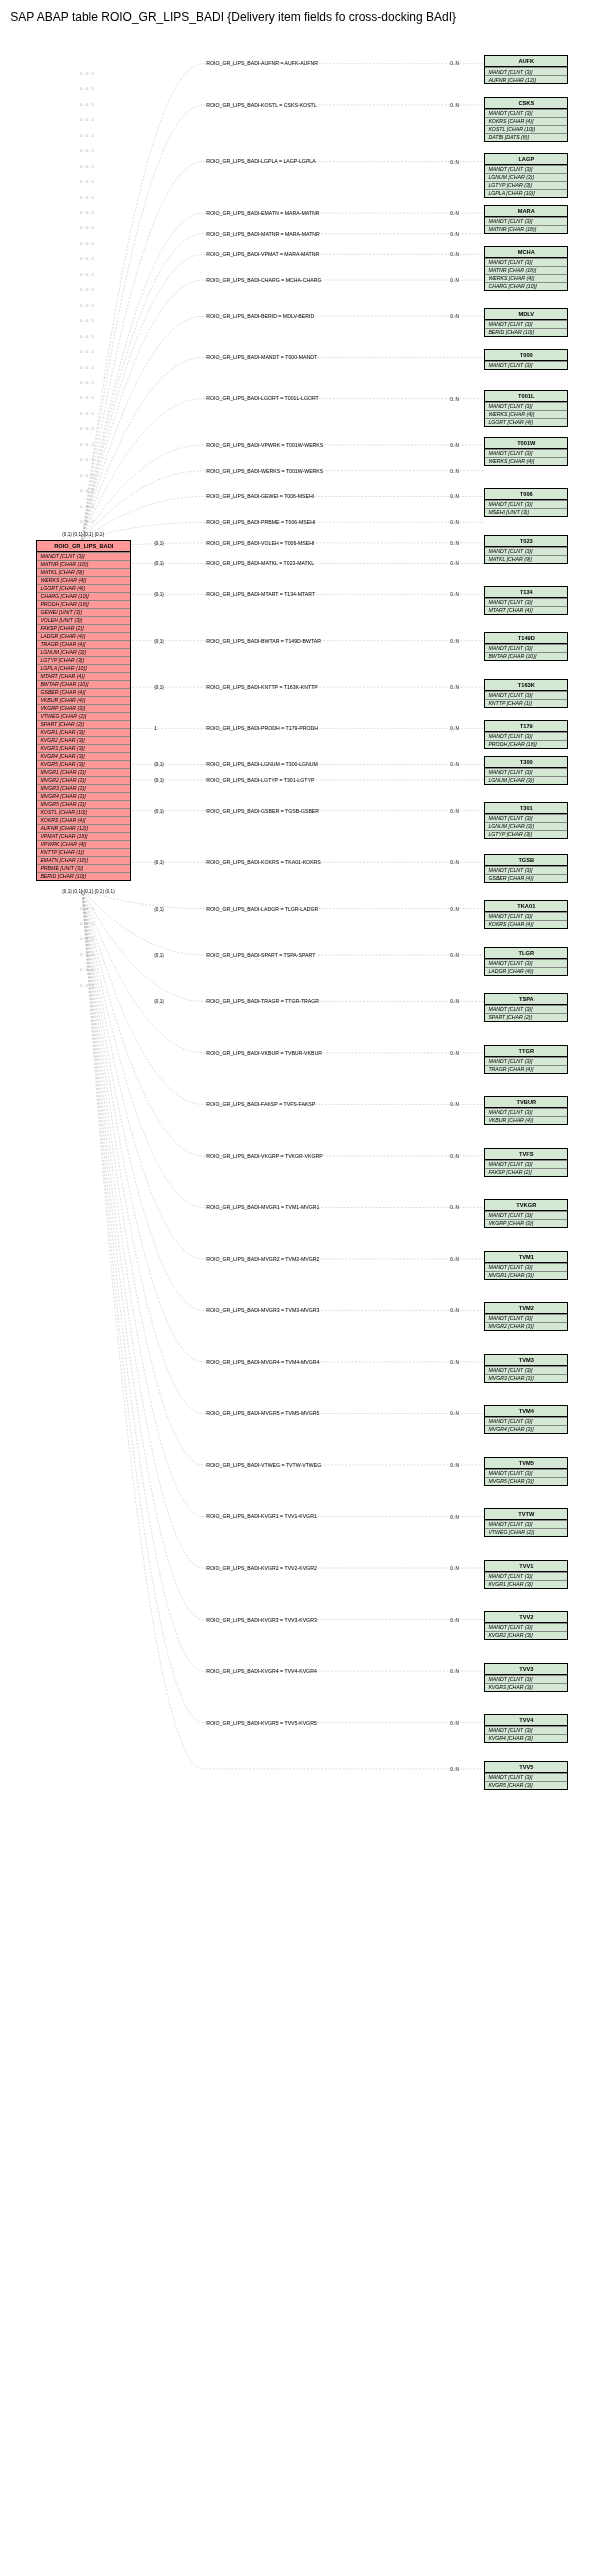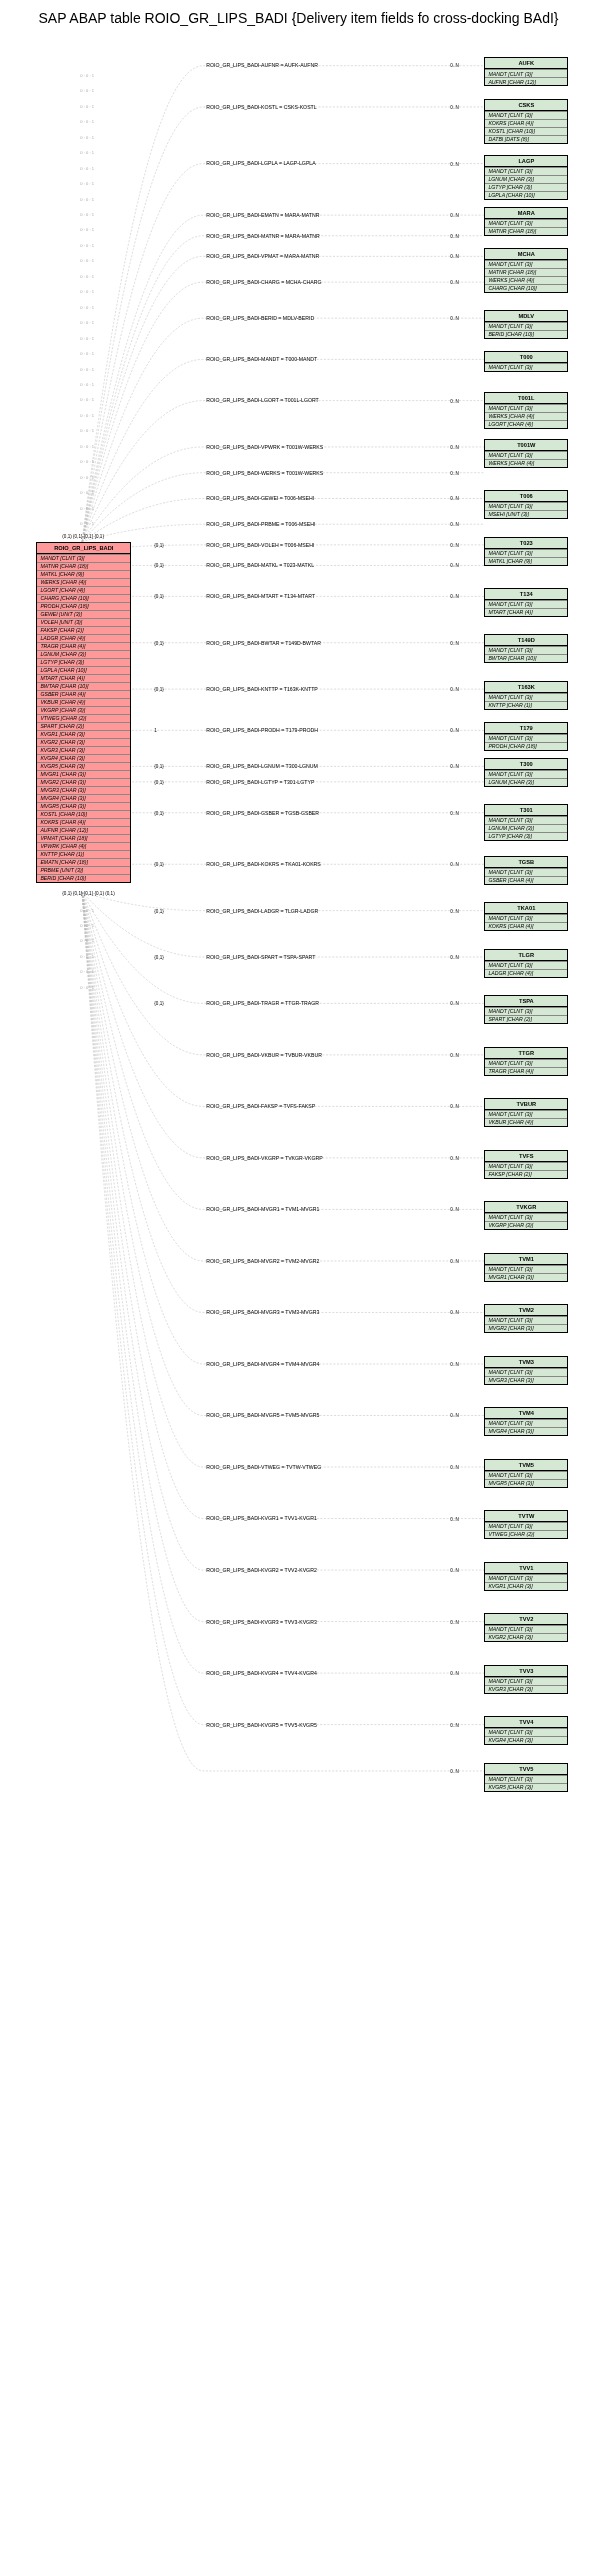--- a/index.html
+++ b/index.html
@@ -1,16 +1,16 @@
 <!DOCTYPE html>
 <html style="font-size:8.2px"><head>
 <meta charset="utf-8">
 <style>
 body{background:#fff;margin:0;padding:10.3px;font-family:Arial,sans-serif;font-size:5.7px;color:#000}
-.page-title{text-align:center;font-size:14px;margin-bottom:15.5px}
+.page-title{font-size:12px;margin-bottom:15.5px}
 .diagram{position:relative;width:577px;height:2679px}
 .entity-box{position:absolute;border:0.5px solid #000;background:#d4e8d4;min-width:77px}
 .entity-box.main{background:#ff9999}
 .entity-title{font-weight:bold;text-align:center;padding:2.1px 4.1px;border-bottom:0.5px solid #000}
 .entity-field{padding:0.5px 3.1px;border-top:0.5px solid #888;font-size:5.2px}
 .entity-field.italic{font-style:italic}
 .rel-link{position:absolute;font-size:5.2px;white-space:nowrap}
 .cardinality{position:absolute;font-size:4.6px}
 .side-num{position:absolute;font-size:4.1px;color:#aaa}
 svg.connectors{position:absolute;left:0;top:0;width:577px;height:2679px;pointer-events:none}

